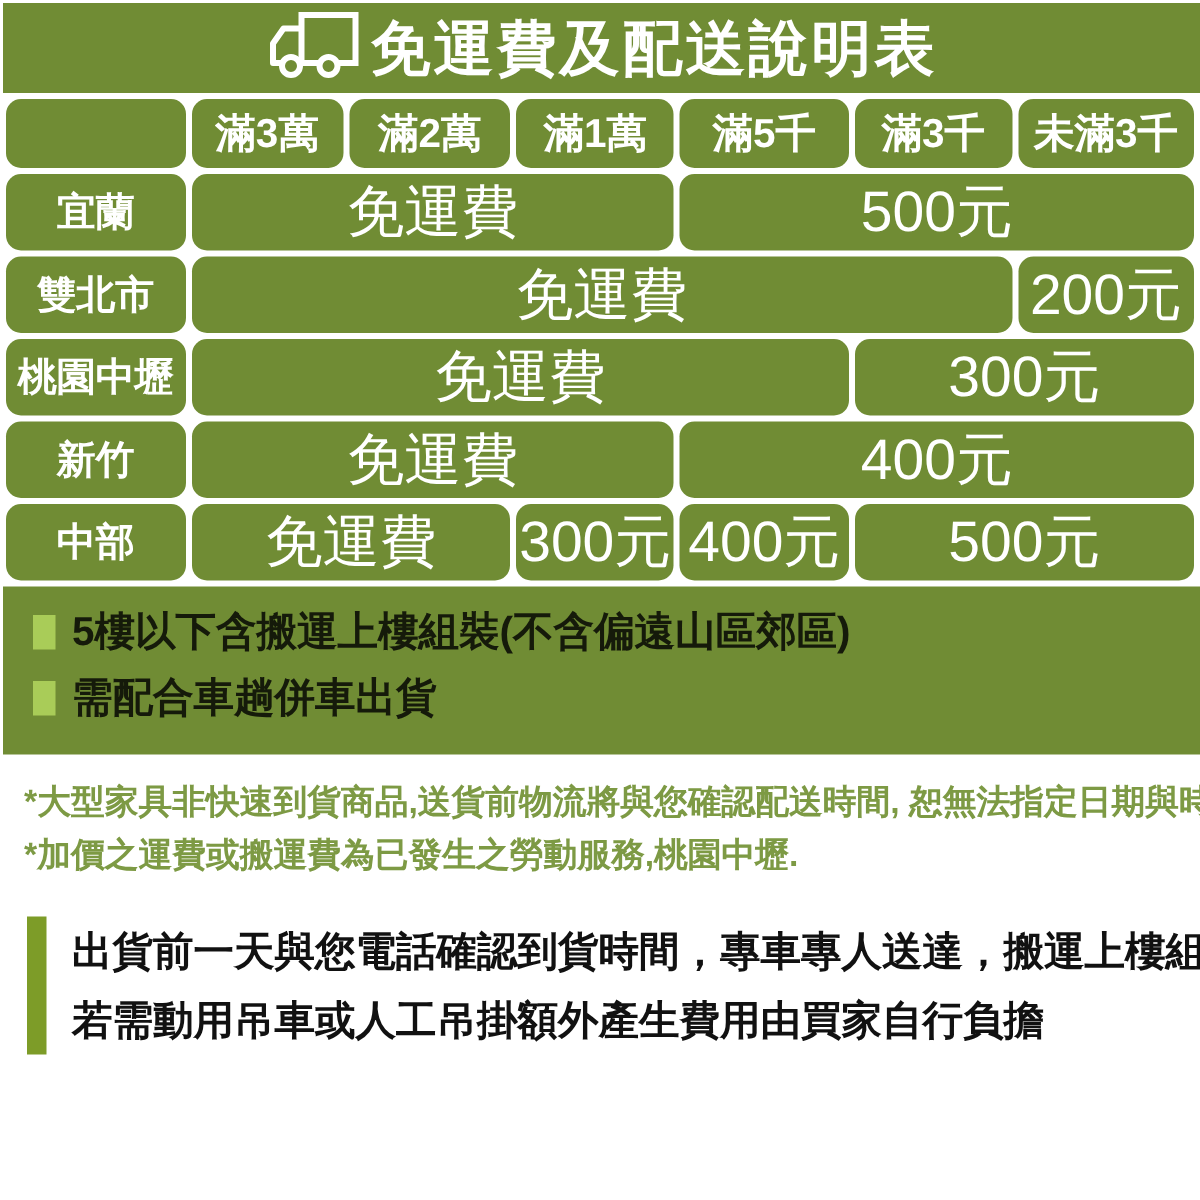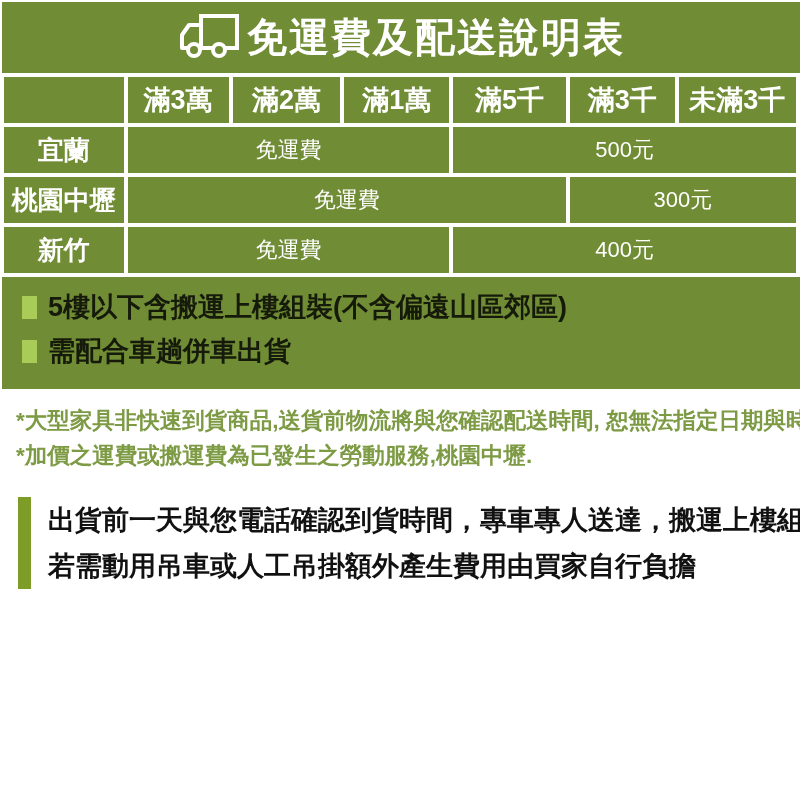--- a/index.html
+++ b/index.html
@@ -7,21 +7,21 @@
   body {
     width:800px; height:800px;
     font-family:"Liberation Sans","DejaVu Sans",sans-serif;
     overflow:hidden;
   }
   .page { width:800px; height:800px; background:#fff; }
 
   
   .title-band {
     margin:2px 0 0 2px;
-    height:71px;
+    height:60px;
     background:#708c34;
     display:flex; align-items:center; justify-content:center;
     gap:6px;
   }
   .title-band h1 {
     color:#ffffff; font-size:40px; font-weight:bold; letter-spacing:2px;
   }
   .truck { width:64px; height:46px; }
 
   
@@ -33,25 +33,26 @@
     table-layout:fixed;
   }
   table.fees th, table.fees td {
     background:#708c34;
     color:#ffffff;
     text-align:center;
     vertical-align:middle;
     height:46px;
     overflow:hidden;
     white-space:nowrap;
+    border-radius:10px;
   }
   table.fees thead th { font-size:27px; font-weight:bold; }
   table.fees th.corner { }
   table.fees th.rowlabel { font-size:26px; font-weight:bold; }
-  table.fees td.val { font-size:22px; font-weight:normal; }
+  table.fees td.val { font-size:38px; font-weight:normal; }
 
   
   .green-notes {
     margin-left:2px;
     background:#708c34;
     padding:8px 21px 16px 20px;
   }
   .green-notes .note-line {
     display:flex; align-items:center;
     color:#151a0a;
@@ -128,28 +129,40 @@
           <th class="header">未滿3千</th>
         </tr>
     </thead>
     <tbody>
         <tr>
           <th class="rowlabel">宜蘭</th>
           <td class="val" colspan="3">免運費</td>
           <td class="val" colspan="3">500元</td>
         </tr>
         <tr>
+          <th class="rowlabel">雙北市</th>
+          <td class="val" colspan="5">免運費</td>
+          <td class="val" colspan="1">200元</td>
+        </tr>
+        <tr>
           <th class="rowlabel">桃園中壢</th>
           <td class="val" colspan="4">免運費</td>
           <td class="val" colspan="2">300元</td>
         </tr>
         <tr>
           <th class="rowlabel">新竹</th>
           <td class="val" colspan="3">免運費</td>
           <td class="val" colspan="3">400元</td>
+        </tr>
+        <tr>
+          <th class="rowlabel">中部</th>
+          <td class="val" colspan="2">免運費</td>
+          <td class="val" colspan="1">300元</td>
+          <td class="val" colspan="1">400元</td>
+          <td class="val" colspan="2">500元</td>
         </tr>
       </tbody>
   </table>
 
   <div class="green-notes">
       <div class="note-line">
         <span class="sq-bullet"></span>
         <span>5樓以下含搬運上樓組裝(不含偏遠山區郊區)</span>
       </div>
       <div class="note-line">

